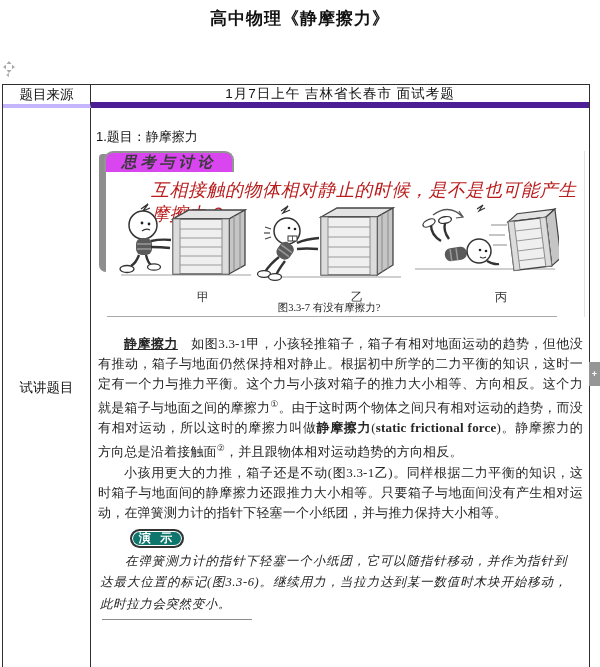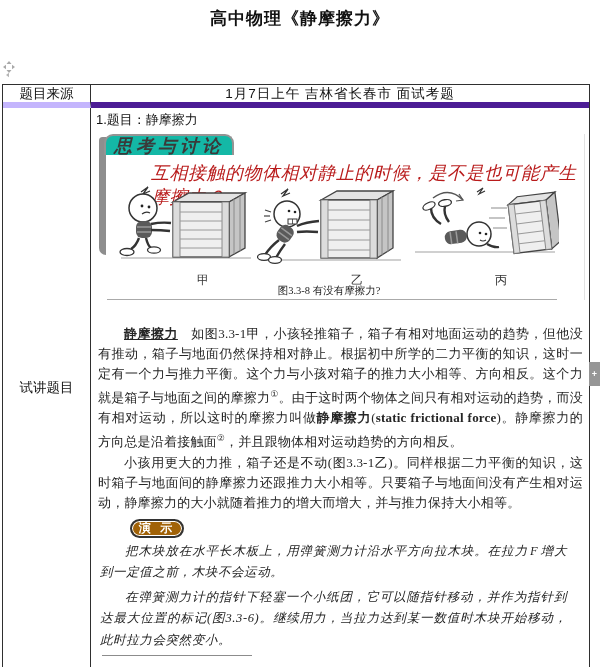--- a/index.html
+++ b/index.html
@@ -12,63 +12,63 @@
     letter-spacing:1px; color:#111; }
   .section-heading { position:absolute; top:50px; left:38px;
     font-family:"Liberation Sans", sans-serif; font-weight:bold; font-size:15px; color:#111;margin-top:37px; }
 
   .move-handle { position:absolute; left:1px; top:61px; width:16px; height:18px; }
 
   
   .qtable { position:absolute; left:2px; top:84px; width:588px; height:583px;
     display:grid; grid-template-columns:88px 1fr; grid-template-rows:23px 1fr;
     border:1px solid #2f2f2f; border-bottom:none; background:#fff; }
-  .c-r1l { border-right:1px solid #2f2f2f; border-bottom:6px solid #c4b5fd;
+  .c-r1l { border-right:1px solid #2f2f2f; border-bottom:4px solid #c4b5fd;
     display:flex; align-items:center; justify-content:center;
     font-family:"Liberation Sans", sans-serif; font-size:13.5px; color:#111; }
   .c-r1r { border-bottom:6px solid #4c1d95; display:flex; align-items:center; justify-content:center;
     font-family:"Liberation Sans", sans-serif; font-size:13.5px; color:#111; letter-spacing:1px; }
   .c-r2l { border-right:1px solid #2f2f2f; display:flex; align-items:center; justify-content:center;
     font-family:"Liberation Sans", sans-serif; font-size:13.5px; color:#111; }
-  .c-r2r { position:relative; padding:1px 4px 0 5px; overflow:hidden; }
+  .c-r2r { position:relative; padding:18px 4px 0 5px; overflow:hidden; }
 
   .num-line { font-family:"Liberation Sans", sans-serif; font-size:13px; color:#111; line-height:22px; }
 
   
   .excerpt { position:relative; margin:3px 0 0 3px; height:166px; border-right:1px solid #e2e2e2; }
   .excerpt-bar { position:absolute; left:0; top:3px; width:7px; height:118px;
     background:#8e8e8e; border-radius:5px 0 0 10px; }
   .excerpt-tab { position:absolute; left:5px; top:0; width:130px; height:21px;
     border:2px solid #949494; border-bottom:none; border-radius:9px 9px 0 0;
-    display:flex; align-items:center; justify-content:center; background:#14b8a6;
+    display:flex; align-items:center; justify-content:center; background:#d946ef;
     font-family:"Liberation Sans", sans-serif; font-weight:bold; font-style:italic;
-    font-size:18px; letter-spacing:4px; color:#3a3a3a; }
+    font-size:15px; letter-spacing:4px; color:#3a3a3a; }
   .excerpt-question { position:absolute; left:52px; top:27px;
     font-style:italic; font-size:18px; color:#b91c1c; letter-spacing:0.5px; }
   .cartoon-strip { position:absolute; left:12px; top:46px; width:448px; height:92px;
     display:flex; align-items:flex-end; }
   .panel { position:relative; }
   .panel-labels { position:absolute; left:12px; top:138px; width:448px; height:14px; }
   .panel-label { position:absolute; font-size:12px; color:#333; }
   .fig-caption { position:absolute; left:0; top:150px; width:460px; text-align:center;
     font-size:10.5px; color:#222; }
   .excerpt-bottom { position:absolute; left:8px; top:165px; width:450px; height:1px; background:#aaa; }
 
   
   .para { font-size:13px; line-height:20px; color:#262626; text-align:justify;
     text-indent:2em; letter-spacing:0.2px; }
-  .p1 { margin:24px 2px 0 2px; }
+  .p1 { margin:17px 2px 0 2px; }
   .p2 { margin:0 2px 0 2px; }
   .lead-term { font-weight:bold; text-decoration:underline; }
   .bold-term { font-weight:bold; }
   .en-bold { font-weight:bold; font-family:"Liberation Serif", serif; }
   .fn-mark { font-size:9px; vertical-align:super; }
 
   .demo-badge { margin:6px 0 0 34px; width:54px; height:19px; border-radius:10px;
-    background:#a16207; border:2px solid #333; box-shadow:inset 0 0 0 1px #fff;
+    background:#0f766e; border:2px solid #333; box-shadow:inset 0 0 0 1px #fff;
     display:flex; align-items:center; justify-content:center;
     color:#fff; font-family:"Liberation Sans", sans-serif; font-weight:bold;
     font-size:12px; letter-spacing:3px; }
   .demo-para { font-style:italic; font-size:12.5px; line-height:21.5px; color:#1f1f1f;
     text-align:justify; text-indent:2em; margin:3px 18px 0 4px; letter-spacing:0.6px; }
   .demo-var { font-style:italic; font-family:"Liberation Serif", serif; padding:0 2px; }
   .footnote-rule { margin:4px 0 0 6px; width:150px; height:1px; background:#8c8c8c; }
 
   .plus-handle { position:absolute; right:0; top:362px; width:11px; height:24px;
     background:#969696; color:#fff; display:flex; align-items:center; justify-content:center;
@@ -226,30 +226,29 @@
             <path d="M80,62 q7,4 12,3" fill="none" stroke="#333" stroke-width="2.2"></path>
             <path d="M10,14 l6,-4 l-4,6 l6,-3" fill="none" stroke="#333" stroke-width="1.2" transform="translate(60,-4)"></path>
           </svg>
         </div>
 
         <div class="panel-labels">
           <span class="panel-label" style="left:86px">甲</span>
           <span class="panel-label" style="left:240px">乙</span>
           <span class="panel-label" style="left:384px">丙</span>
         </div>
-        <div class="fig-caption">图3.3-8 有没有摩擦力?</div>
+        <div class="fig-caption">图3.3-7 有没有摩擦力?</div>
         <div class="excerpt-bottom"></div>
       </div>
 
       <p class="para p1"><span class="lead-term">静摩擦力</span><span>　如图3.3-1甲，小孩轻推箱子，箱子有相对地面运动的趋势，但他没有推动，箱子与地面仍然保持相对静止。根据初中所学的二力平衡的知识，这时一定有一个力与推力平衡。这个力与小孩对箱子的推力大小相等、方向相反。这个力就是箱子与地面之间的摩擦力</span><span class="fn-mark">①</span><span>。由于这时两个物体之间只有相对运动的趋势，而没有相对运动，所以这时的摩擦力叫做</span><span class="bold-term">静摩擦力</span><span>(</span><span class="en-bold">static frictional force</span><span>)。静摩擦力的方向总是沿着接触面</span><span class="fn-mark">②</span><span>，并且跟物体相对运动趋势的方向相反。</span></p>
 
-      <p class="para p2">小孩用更大的力推，箱子还是不动(图3.3-1乙)。同样根据二力平衡的知识，这时箱子与地面间的静摩擦力还跟推力大小相等。只要箱子与地面间没有产生相对运动，静摩擦力的大小就随着推力的增大而增大，并与推力保持大小相等。</p>
+      <p class="para p2">小孩用更大的力推，箱子还是不动(图3.3-1乙)。同样根据二力平衡的知识，这时箱子与地面间的静摩擦力还跟推力大小相等。只要箱子与地面间没有产生相对运动，在弹簧测力计的指针下轻塞一个小纸团，并与推力保持大小相等。</p>
 
       <div class="demo-badge">演 示</div>
-      <p class="demo-para"><span>把木块放在水平长木板上，用弹簧测力计沿水平方向拉木块。在拉力</span><span class="demo-var">F</span><span>增大到一定值之前，木块不会运动。</span></p>
       <p class="demo-para">在弹簧测力计的指针下轻塞一个小纸团，它可以随指针移动，并作为指针到达最大位置的标记(图3.3-6)。继续用力，当拉力达到某一数值时木块开始移动，此时拉力会突然变小。</p>
 
       <div class="footnote-rule"></div>
     </div>
   </div>
 
   <div class="plus-handle">+</div>
 </div>
 
 </body></html>

